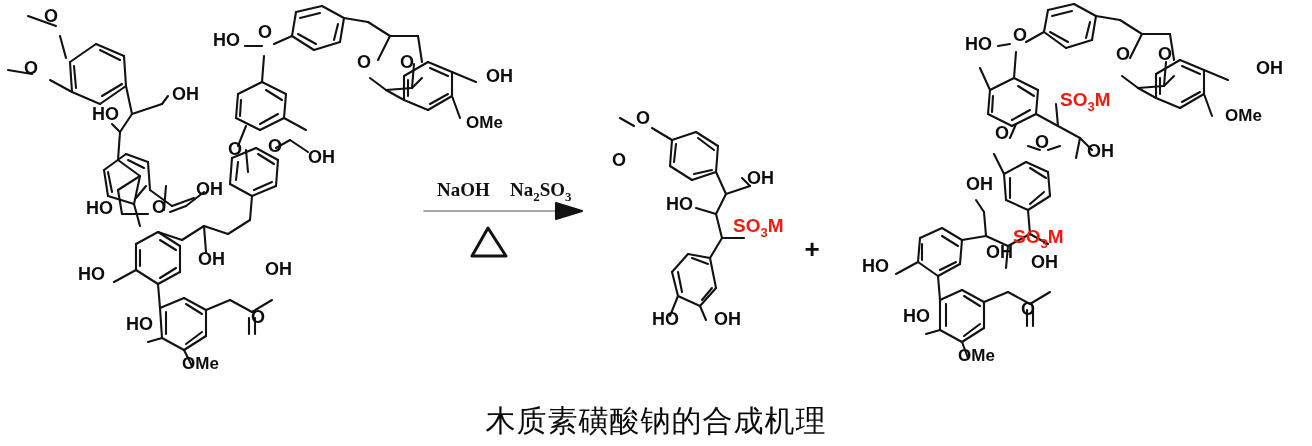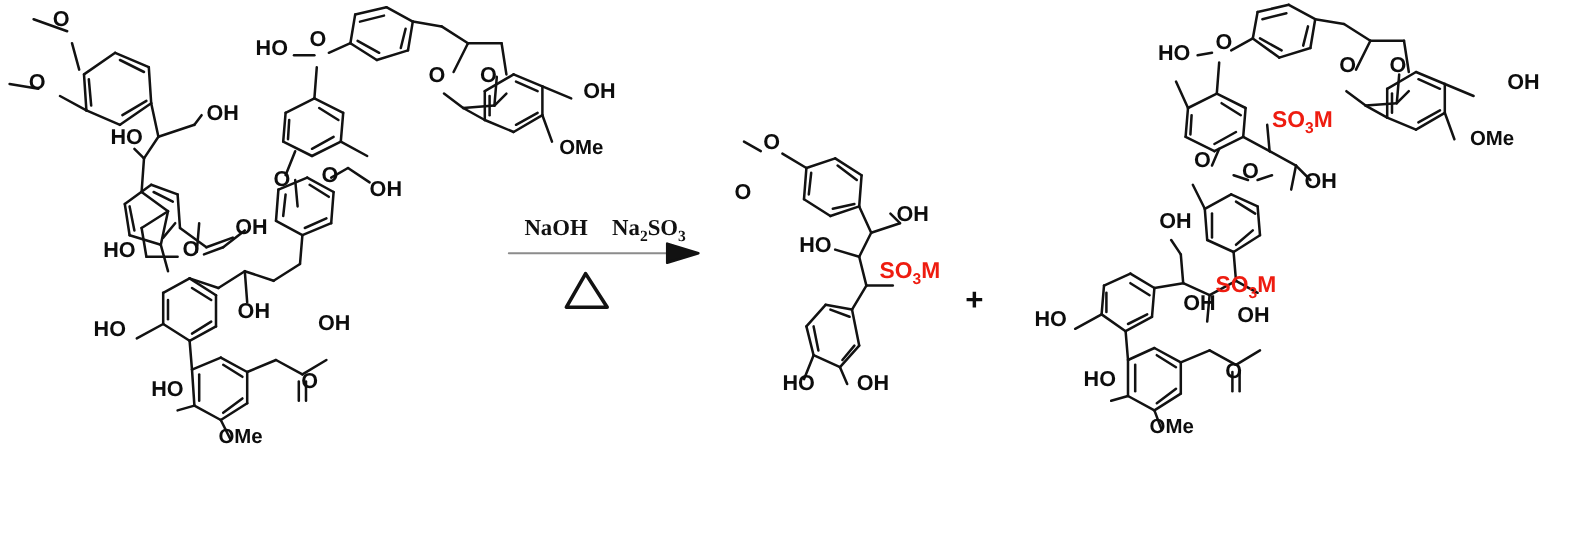--- a/index.html
+++ b/index.html
@@ -418,13 +418,14 @@
         </g>
       </g>
 
     <text class="cond" id="reagent1" x="437" y="196" font-size="19">NaOH</text>
     <g>
       <text class="cond" x="510" y="196" font-size="19"><tspan id="r2a">Na</tspan><tspan id="r2b" font-size="13" dy="5">2</tspan><tspan id="r2c" font-size="19" dy="-5">SO</tspan><tspan id="r2d" font-size="13" dy="5">3</tspan></text>
     </g>
     <text class="lbl" x="812" y="258" font-size="26" text-anchor="middle">+</text>
   </svg>
 
+  <div id="caption">木质素磺酸钠的合成机理</div>
 </div>
 
 </body></html>

